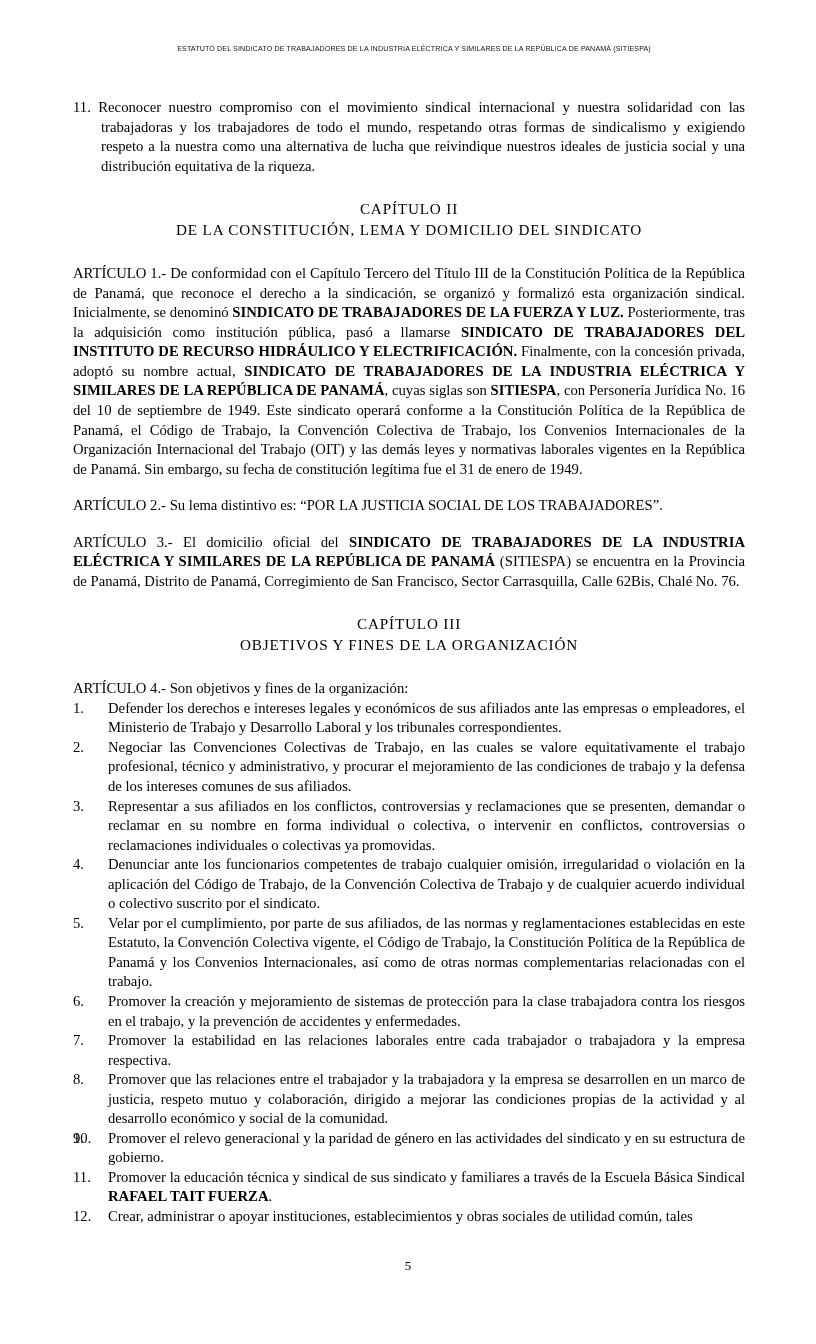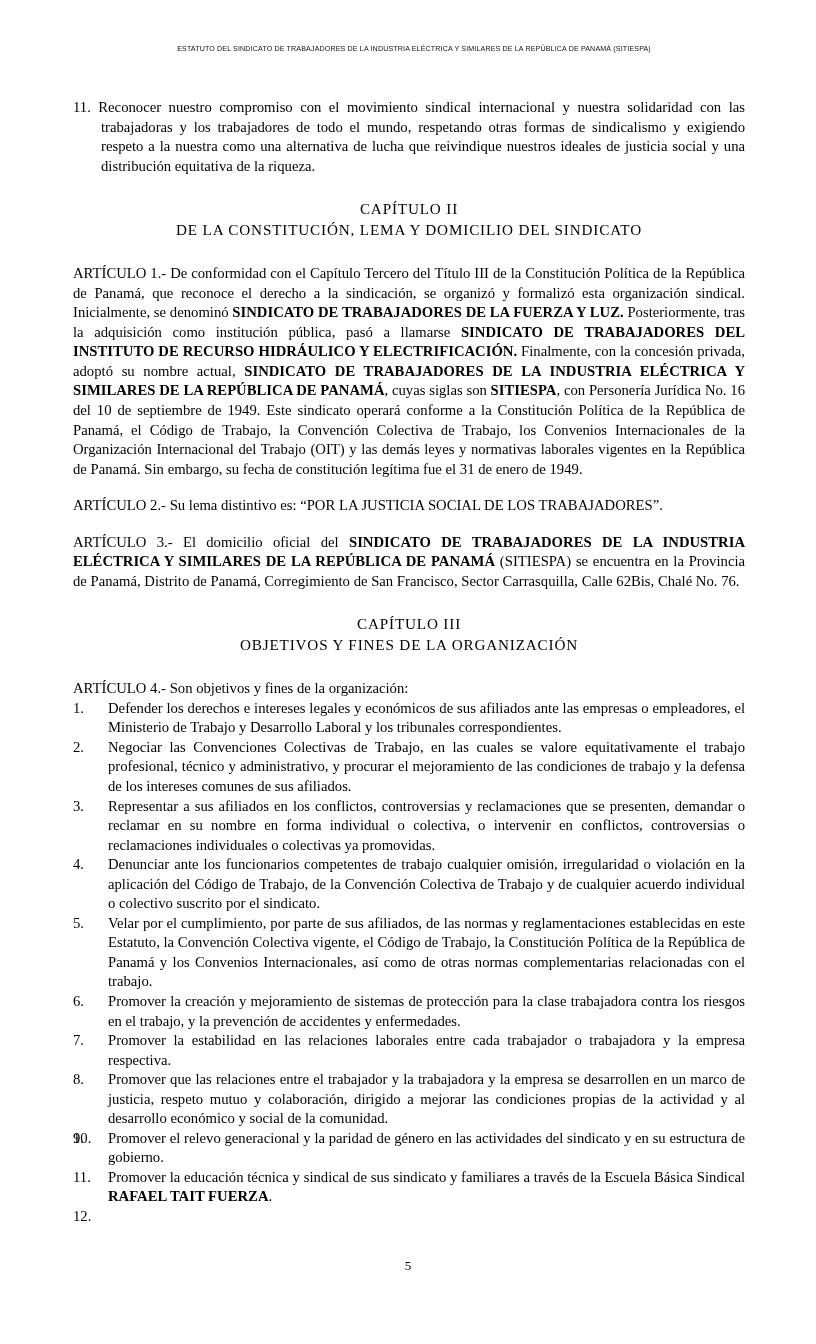--- a/index.html
+++ b/index.html
@@ -157,20 +157,20 @@
         <li><span class="marker">2.</span><span>Negociar las Convenciones Colectivas de Trabajo, en las cuales se valore equitativamente el trabajo profesional, técnico y administrativo, y procurar el mejoramiento de las condiciones de trabajo y la defensa de los intereses comunes de sus afiliados.</span></li>
         <li><span class="marker">3.</span><span>Representar a sus afiliados en los conflictos, controversias y reclamaciones que se presenten, demandar o reclamar en su nombre en forma individual o colectiva, o intervenir en conflictos, controversias o reclamaciones individuales o colectivas ya promovidas.</span></li>
         <li><span class="marker">4.</span><span>Denunciar ante los funcionarios competentes de trabajo cualquier omisión, irregularidad o violación en la aplicación del Código de Trabajo, de la Convención Colectiva de Trabajo y de cualquier acuerdo individual o colectivo suscrito por el sindicato.</span></li>
         <li><span class="marker">5.</span><span>Velar por el cumplimiento, por parte de sus afiliados, de las normas y reglamentaciones establecidas en este Estatuto, la Convención Colectiva vigente, el Código de Trabajo, la Constitución Política de la República de Panamá y los Convenios Internacionales, así como de otras normas complementarias relacionadas con el trabajo.</span></li>
         <li><span class="marker">6.</span><span>Promover la creación y mejoramiento de sistemas de protección para la clase trabajadora contra los riesgos en el trabajo, y la prevención de accidentes y enfermedades.</span></li>
         <li><span class="marker">7.</span><span>Promover la estabilidad en las relaciones laborales entre cada trabajador o trabajadora y la empresa respectiva.</span></li>
         <li><span class="marker">8.</span><span>Promover que las relaciones entre el trabajador y la trabajadora y la empresa se desarrollen en un marco de justicia, respeto mutuo y colaboración, dirigido a mejorar las condiciones propias de la actividad y al desarrollo económico y social de la comunidad.</span></li>
         <li><span class="marker">9.</span></li>
         <li><span class="marker">10.</span><span>Promover el relevo generacional y la paridad de género en las actividades del sindicato y en su estructura de gobierno.</span></li>
         <li><span class="marker">11.</span><span>Promover la educación técnica y sindical de sus sindicato y familiares a través de la Escuela Básica Sindical </span><span class="b">RAFAEL TAIT FUERZA</span><span>.</span></li>
-        <li><span class="marker">12.</span></li>
+        <li><span class="marker">12.</span><span>Crear, administrar o apoyar instituciones, establecimientos y obras sociales de utilidad común, tales</span></li>
       </ol>
 
   </div>
 
   <div class="page-number">5</div>
 
 </div>
 
 </body></html>

